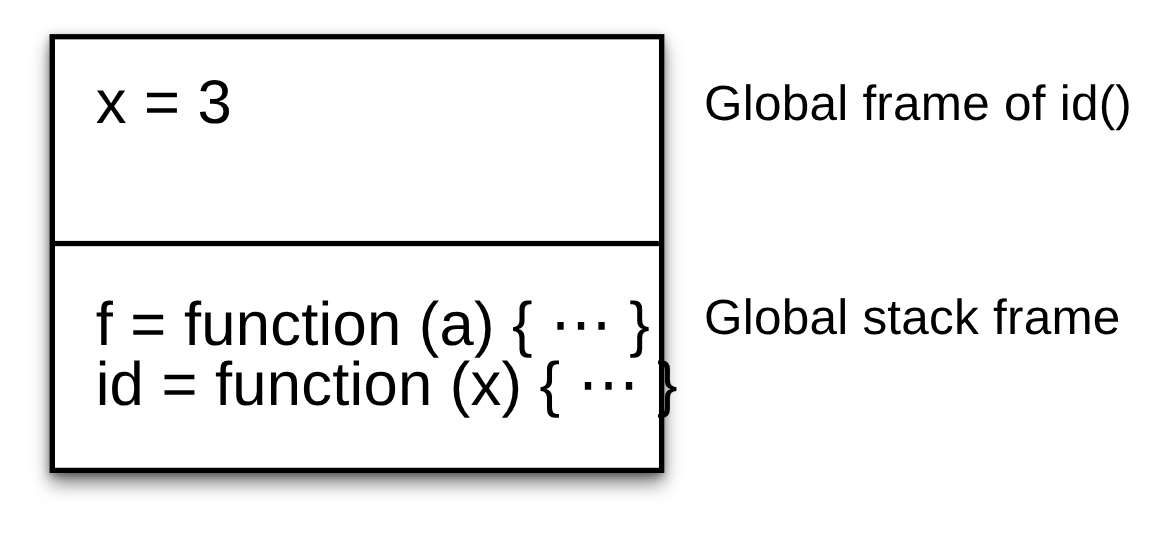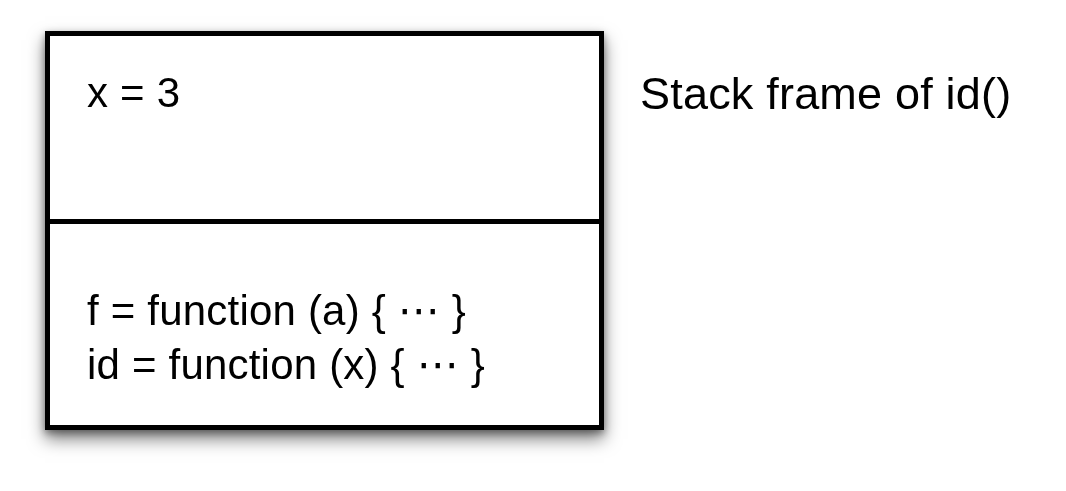--- a/index.html
+++ b/index.html
@@ -33,24 +33,24 @@
     box-sizing: border-box;
     background: #ffffff;
   }
   .frame-top {
     height: 188px;
     border-bottom: 5px solid #000000;
     padding: 30px 12px 0 37px;
   }
   .frame-bottom {
     flex: 1;
-    padding: 60px 12px 0 37px;
+    padding: 44px 12px 0 37px;
   }
   .frame-line {
-    font-size: 42px;
+    font-size: 56px;
     line-height: 54px;
     white-space: pre;
     letter-spacing: 0.2px;
   }
   .side-label {
     position: absolute;
     left: 640px;
     font-size: 45px;
     line-height: 52px;
     white-space: pre;
@@ -67,16 +67,17 @@
   <div class="stack-box">
     <div class="frame frame-top">
       <div class="frame-line">x = 3</div>
     </div>
     <div class="frame frame-bottom">
       <div class="frame-line">f = function (a) { ⋯ }</div>
       <div class="frame-line">id = function (x) { ⋯ }</div>
     </div>
   </div>
 
-  <div class="side-label label-top">Stack frame of id()</div>
+  <div class="side-label label-top">Global frame of id()</div>
 
+  <div class="side-label label-bottom">Global stack frame</div>
 
 </div>
 
 </body></html>

